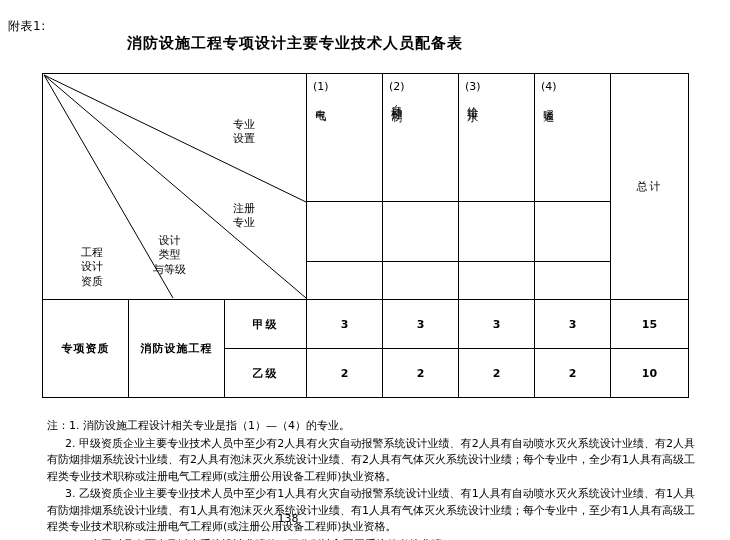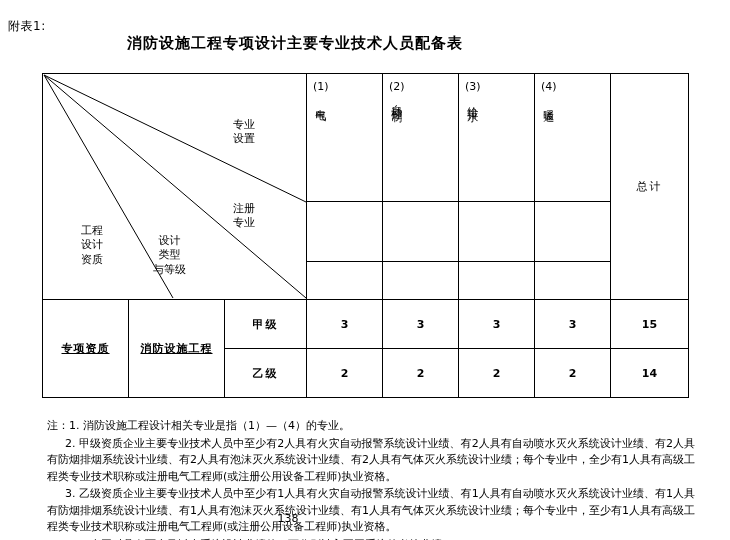--- a/index.html
+++ b/index.html
@@ -113,21 +113,20 @@
   }
   .grade {
     font-size: 12px;
     font-weight: bold;
     letter-spacing: 2px;
   }
   .qual {
     font-size: 11px;
     font-weight: bold;
     letter-spacing: 1px;
-    text-decoration: underline;
   }
   .total-cell {
     font-size: 12px;
     letter-spacing: 2px;
   }
   
   .notes {
     position: absolute;
     left: 47px;
     top: 386px;
@@ -179,21 +178,21 @@
           <td rowspan="3" colspan="3" style="padding:0;">
             <div class="diagbox" style="height:225px;">
               <svg width="264" height="225" viewBox="0 0 264 225">
                 <line x1="1" y1="1" x2="263" y2="128" stroke="#000" stroke-width="1"></line>
                 <line x1="1" y1="1" x2="263" y2="224" stroke="#000" stroke-width="1"></line>
                 <line x1="1" y1="1" x2="130" y2="224" stroke="#000" stroke-width="1"></line>
               </svg>
               <div class="lbl" style="left:190px; top:44px;">专业<br>设置</div>
               <div class="lbl" style="left:190px; top:128px;">注册<br>专业</div>
               <div class="lbl" style="left:110px; top:160px;">设计<br>类型<br>与等级</div>
-              <div class="lbl" style="left:38px; top:150px;">工程<br>设计<br>资质</div>
+              <div class="lbl" style="left:38px; top:172px;">工程<br>设计<br>资质</div>
             </div>
           </td>
           <td class="spec-head">
             <div class="inner">
               <div class="num">(1)</div>
               <div class="vert">电气</div>
             </div>
           </td>
           <td class="spec-head">
             <div class="inner">
@@ -240,21 +239,21 @@
           <td class="big-num">3</td>
           <td class="big-num">15</td>
         </tr>
 
         <tr>
           <td class="grade" style="height:48px;">乙级</td>
           <td class="big-num">2</td>
           <td class="big-num">2</td>
           <td class="big-num">2</td>
           <td class="big-num">2</td>
-          <td class="big-num">14</td>
+          <td class="big-num">10</td>
         </tr>
       </tbody>
     </table>
   </div>
 
   <div class="notes">
     <p>注：1. 消防设施工程设计相关专业是指（1）—（4）的专业。</p>
     <p class="indent">2. 甲级资质企业主要专业技术人员中至少有2人具有火灾自动报警系统设计业绩、有2人具有自动喷水灭火系统设计业绩、有2人具有防烟排烟系统设计业绩、有2人具有泡沫灭火系统设计业绩、有2人具有气体灭火系统设计业绩；每个专业中，全少有1人具有高级工程类专业技术职称或注册电气工程师(或注册公用设备工程师)执业资格。</p>
     <p class="indent">3. 乙级资质企业主要专业技术人员中至少有1人具有火灾自动报警系统设计业绩、有1人具有自动喷水灭火系统设计业绩、有1人具有防烟排烟系统设计业绩、有1人具有泡沫灭火系统设计业绩、有1人具有气体灭火系统设计业绩；每个专业中，至少有1人具有高级工程类专业技术职称或注册电气工程师(或注册公用设备工程师)执业资格。</p>
     <p class="indent">4. 一人同时具有两个及以上系统设计业绩的，可分别计入不同系统的考核业绩。</p>

